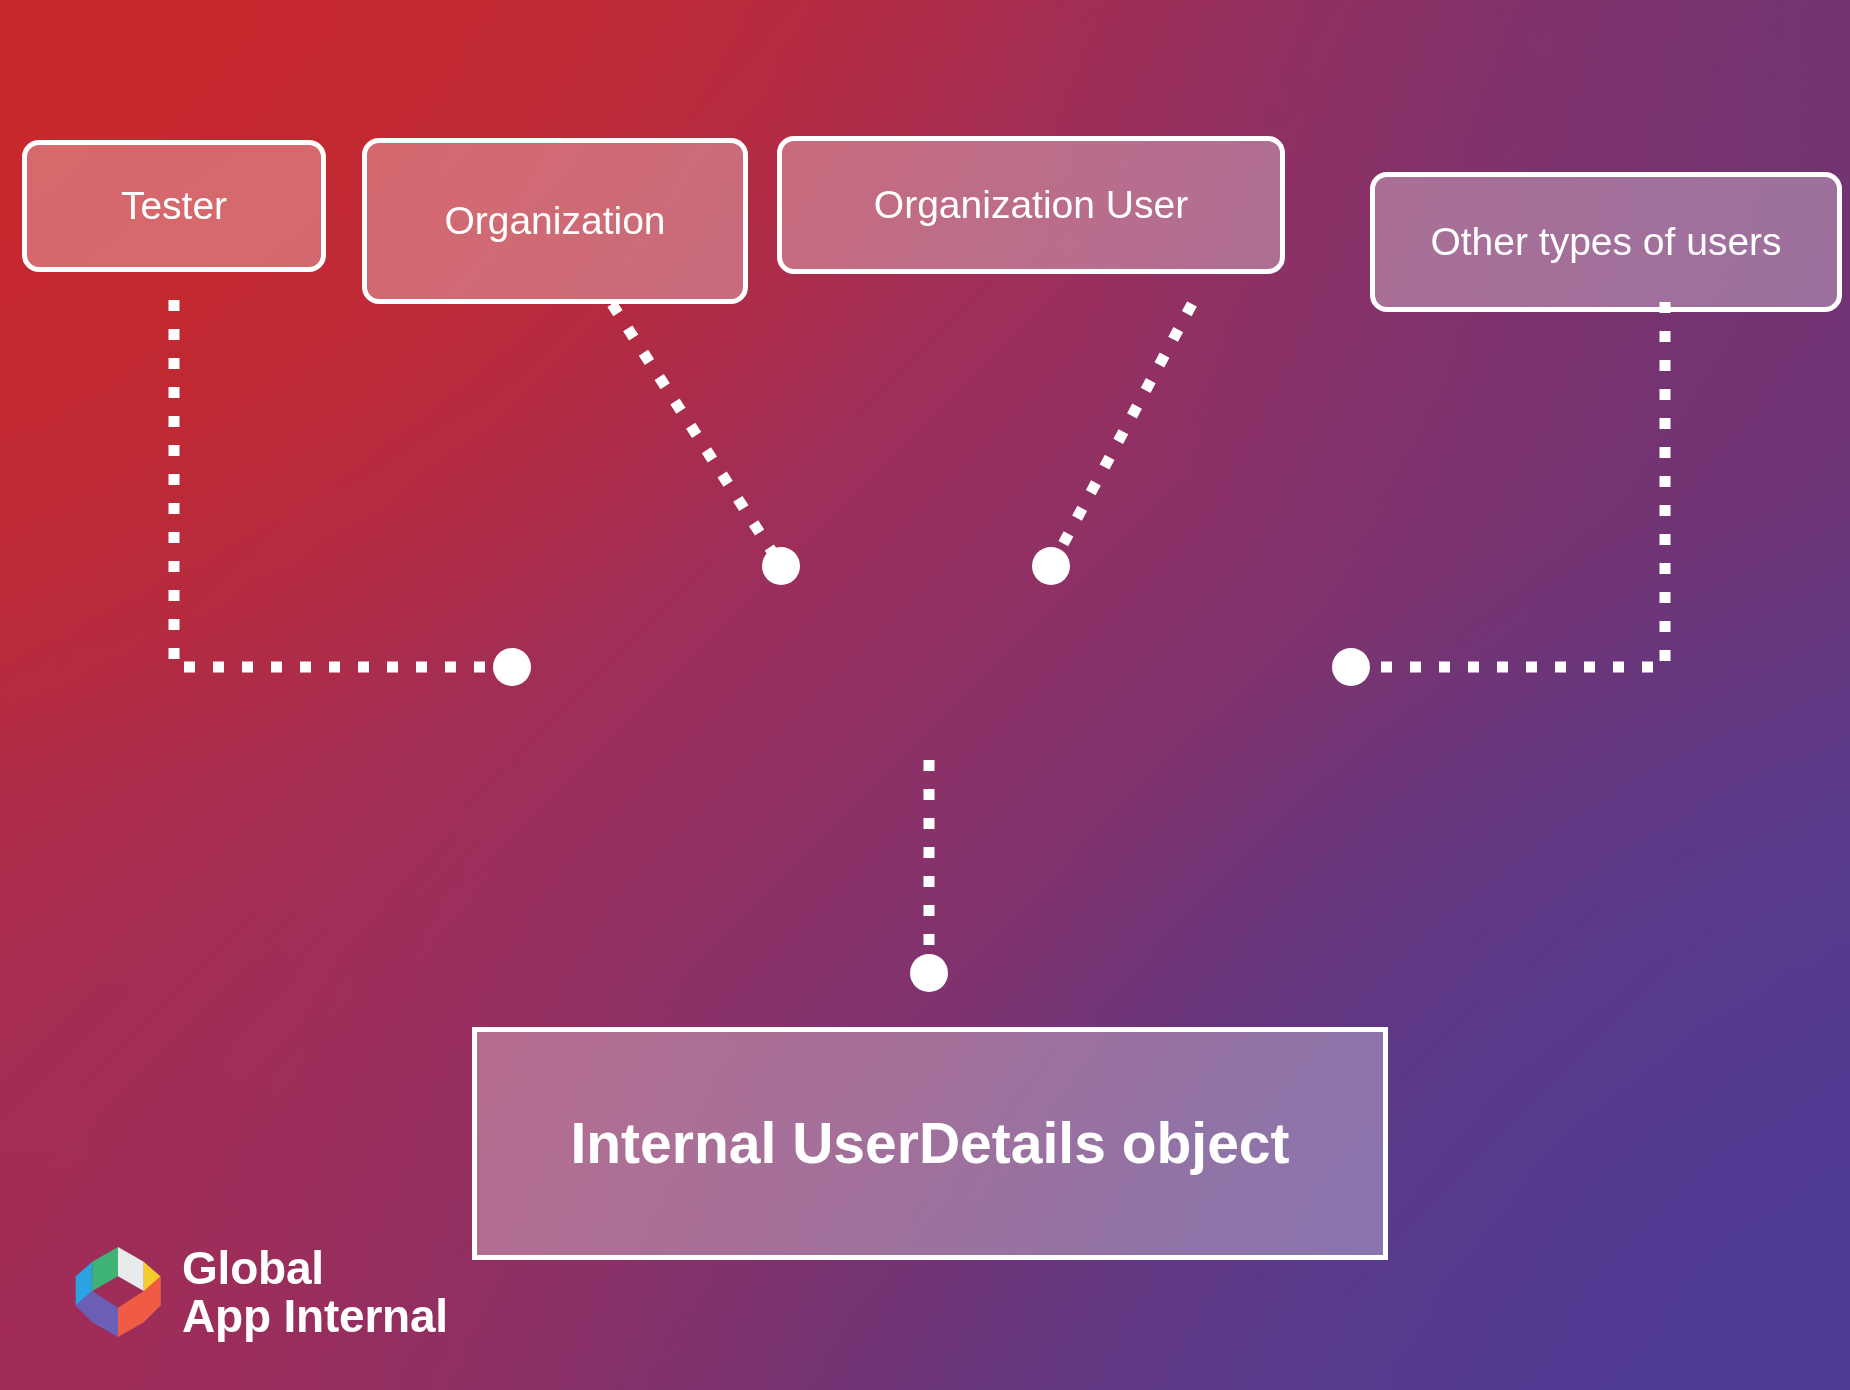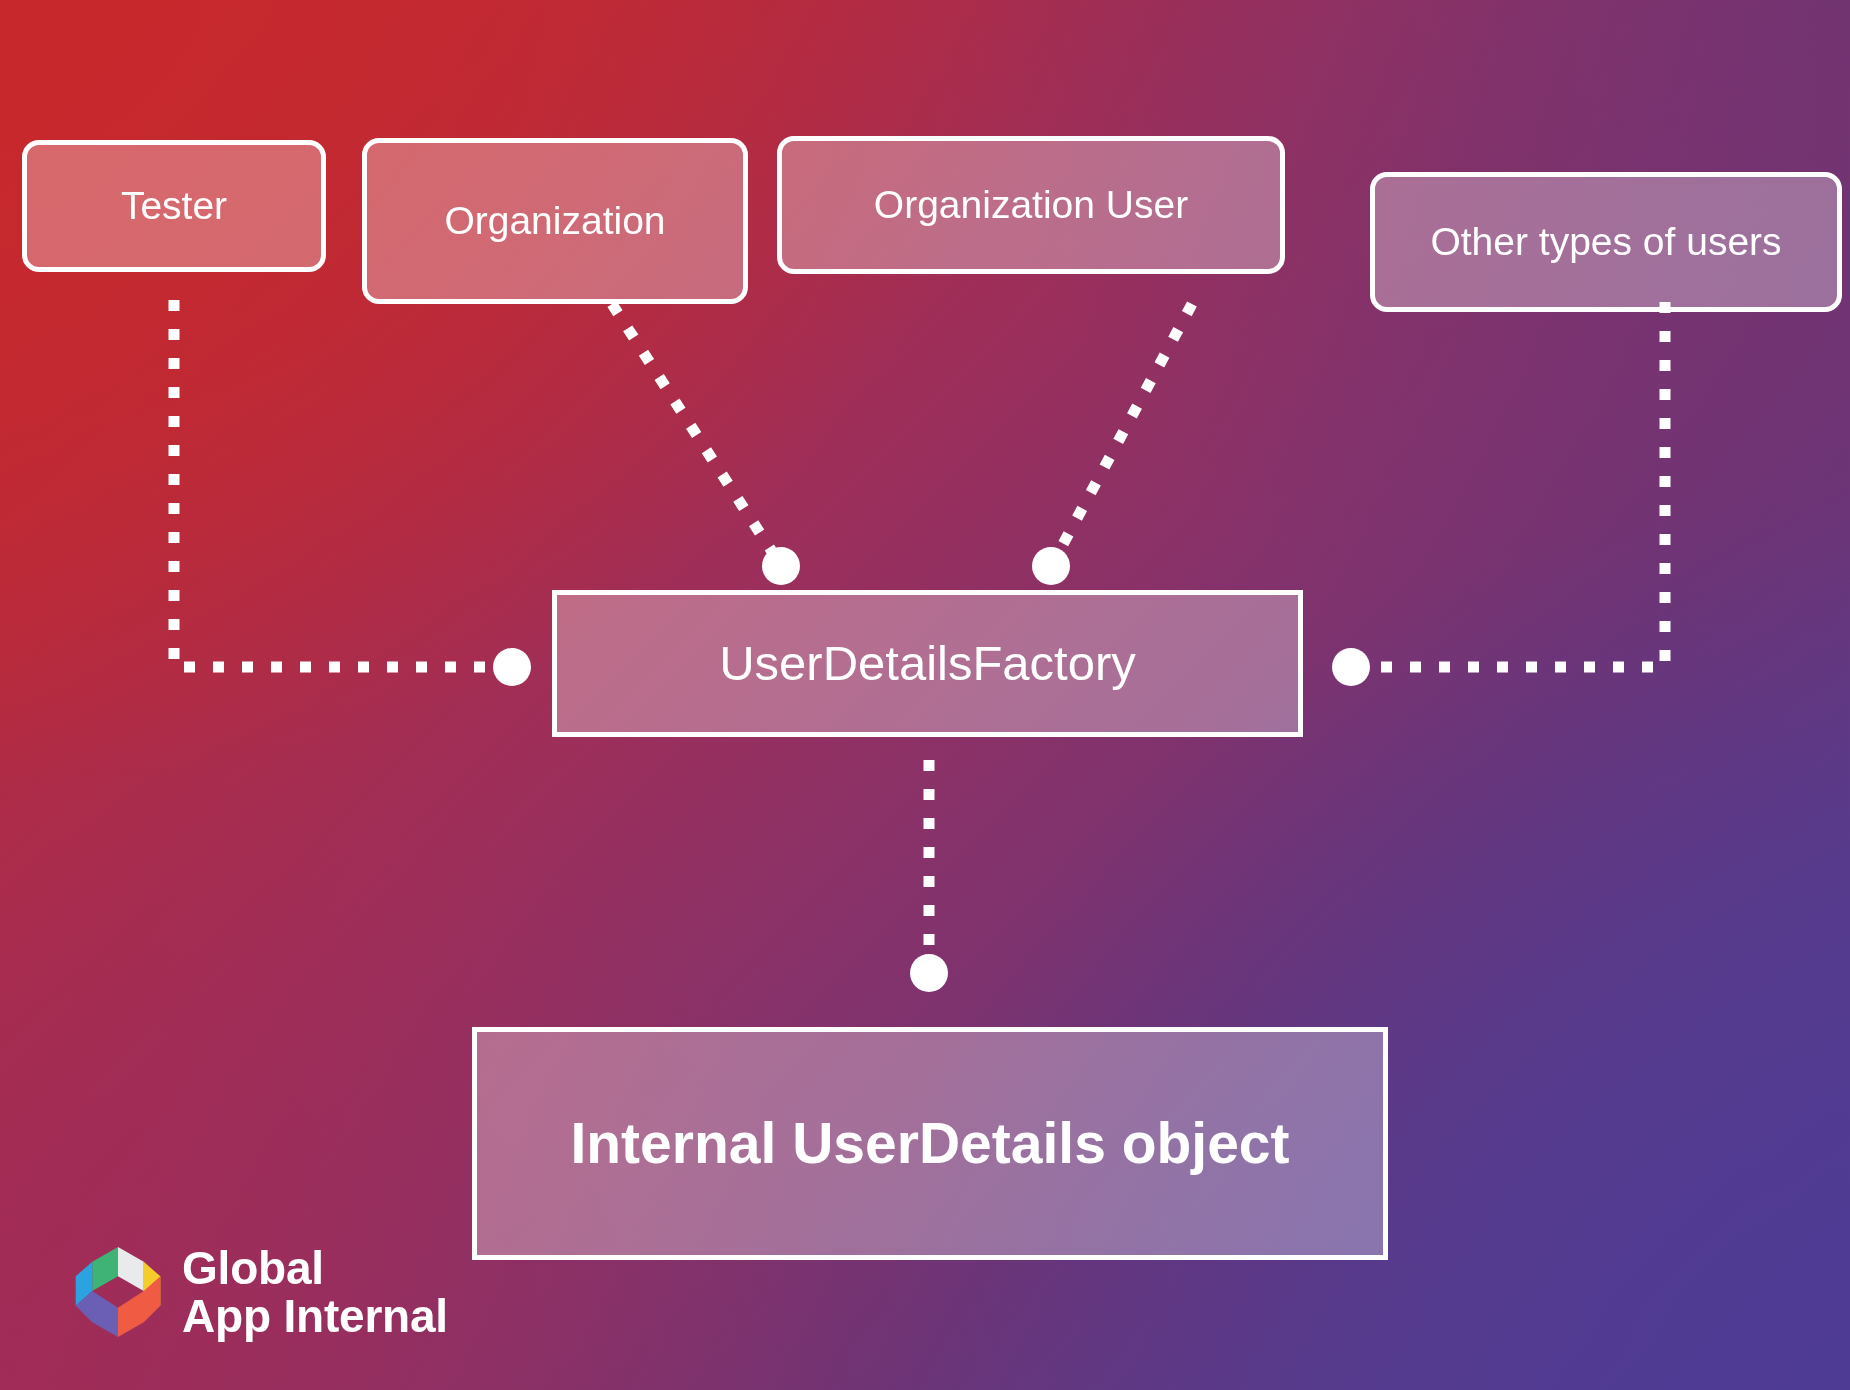--- a/index.html
+++ b/index.html
@@ -121,23 +121,20 @@
   </div>
 
   <div class="node tier1" id="node-org-user">
     <span>Organization User</span>
   </div>
 
   <div class="node tier1" id="node-other-users">
     <span>Other types of users</span>
   </div>
 
-  <div class="node tier2" id="node-factory">
-    <span>UserDetailsFactory</span>
-  </div>
 
   <div class="node tier3" id="node-internal">
     <span>Internal UserDetails object</span>
   </div>
 
   <div id="logo">
     <svg id="logo-mark" viewBox="0 0 100 106" xmlns="http://www.w3.org/2000/svg">
 
       <polygon points="50,4 50,36 22,52 22,20" fill="#3fb275"></polygon>
       <polygon points="50,4 78,20 78,52 50,36" fill="#e9eaec"></polygon>

